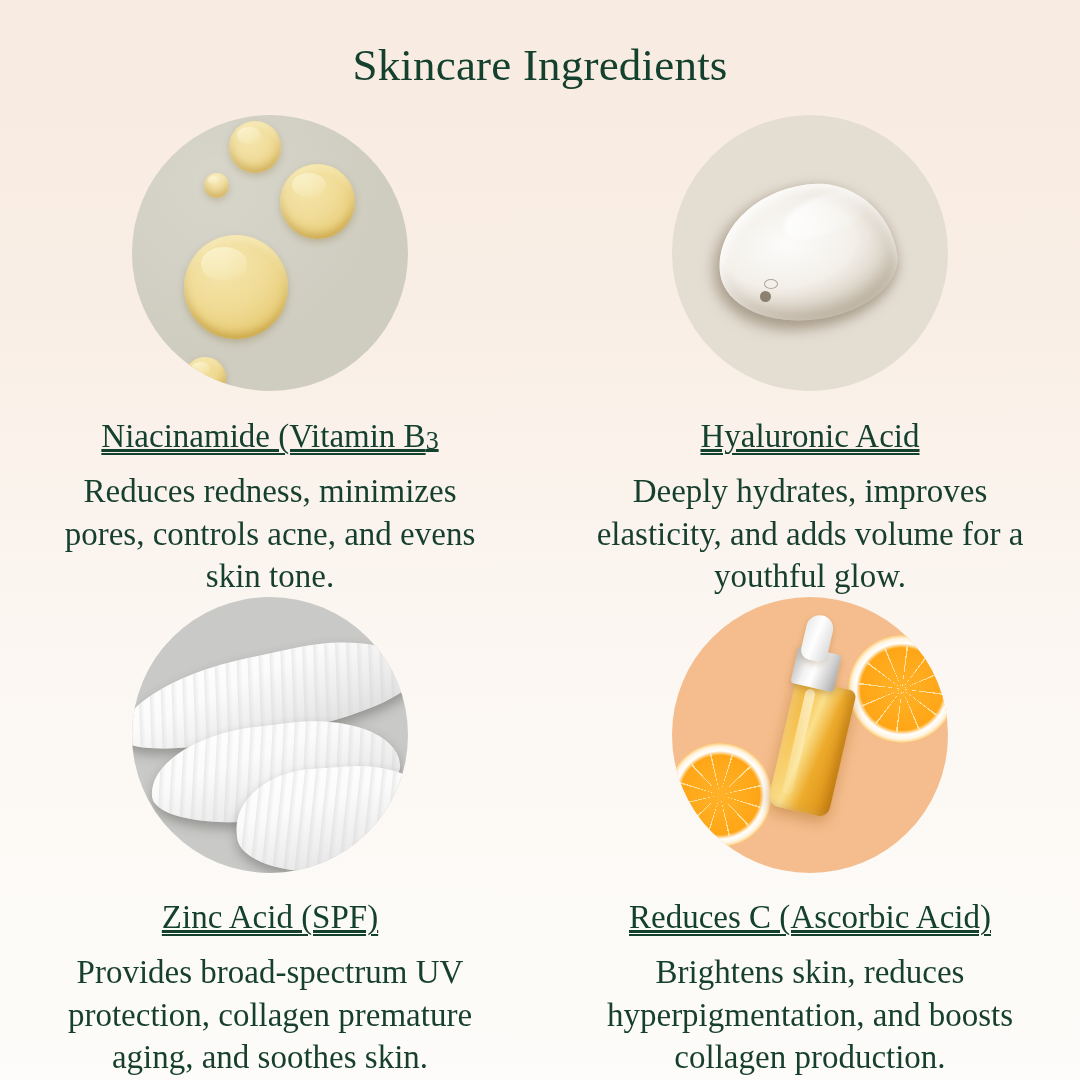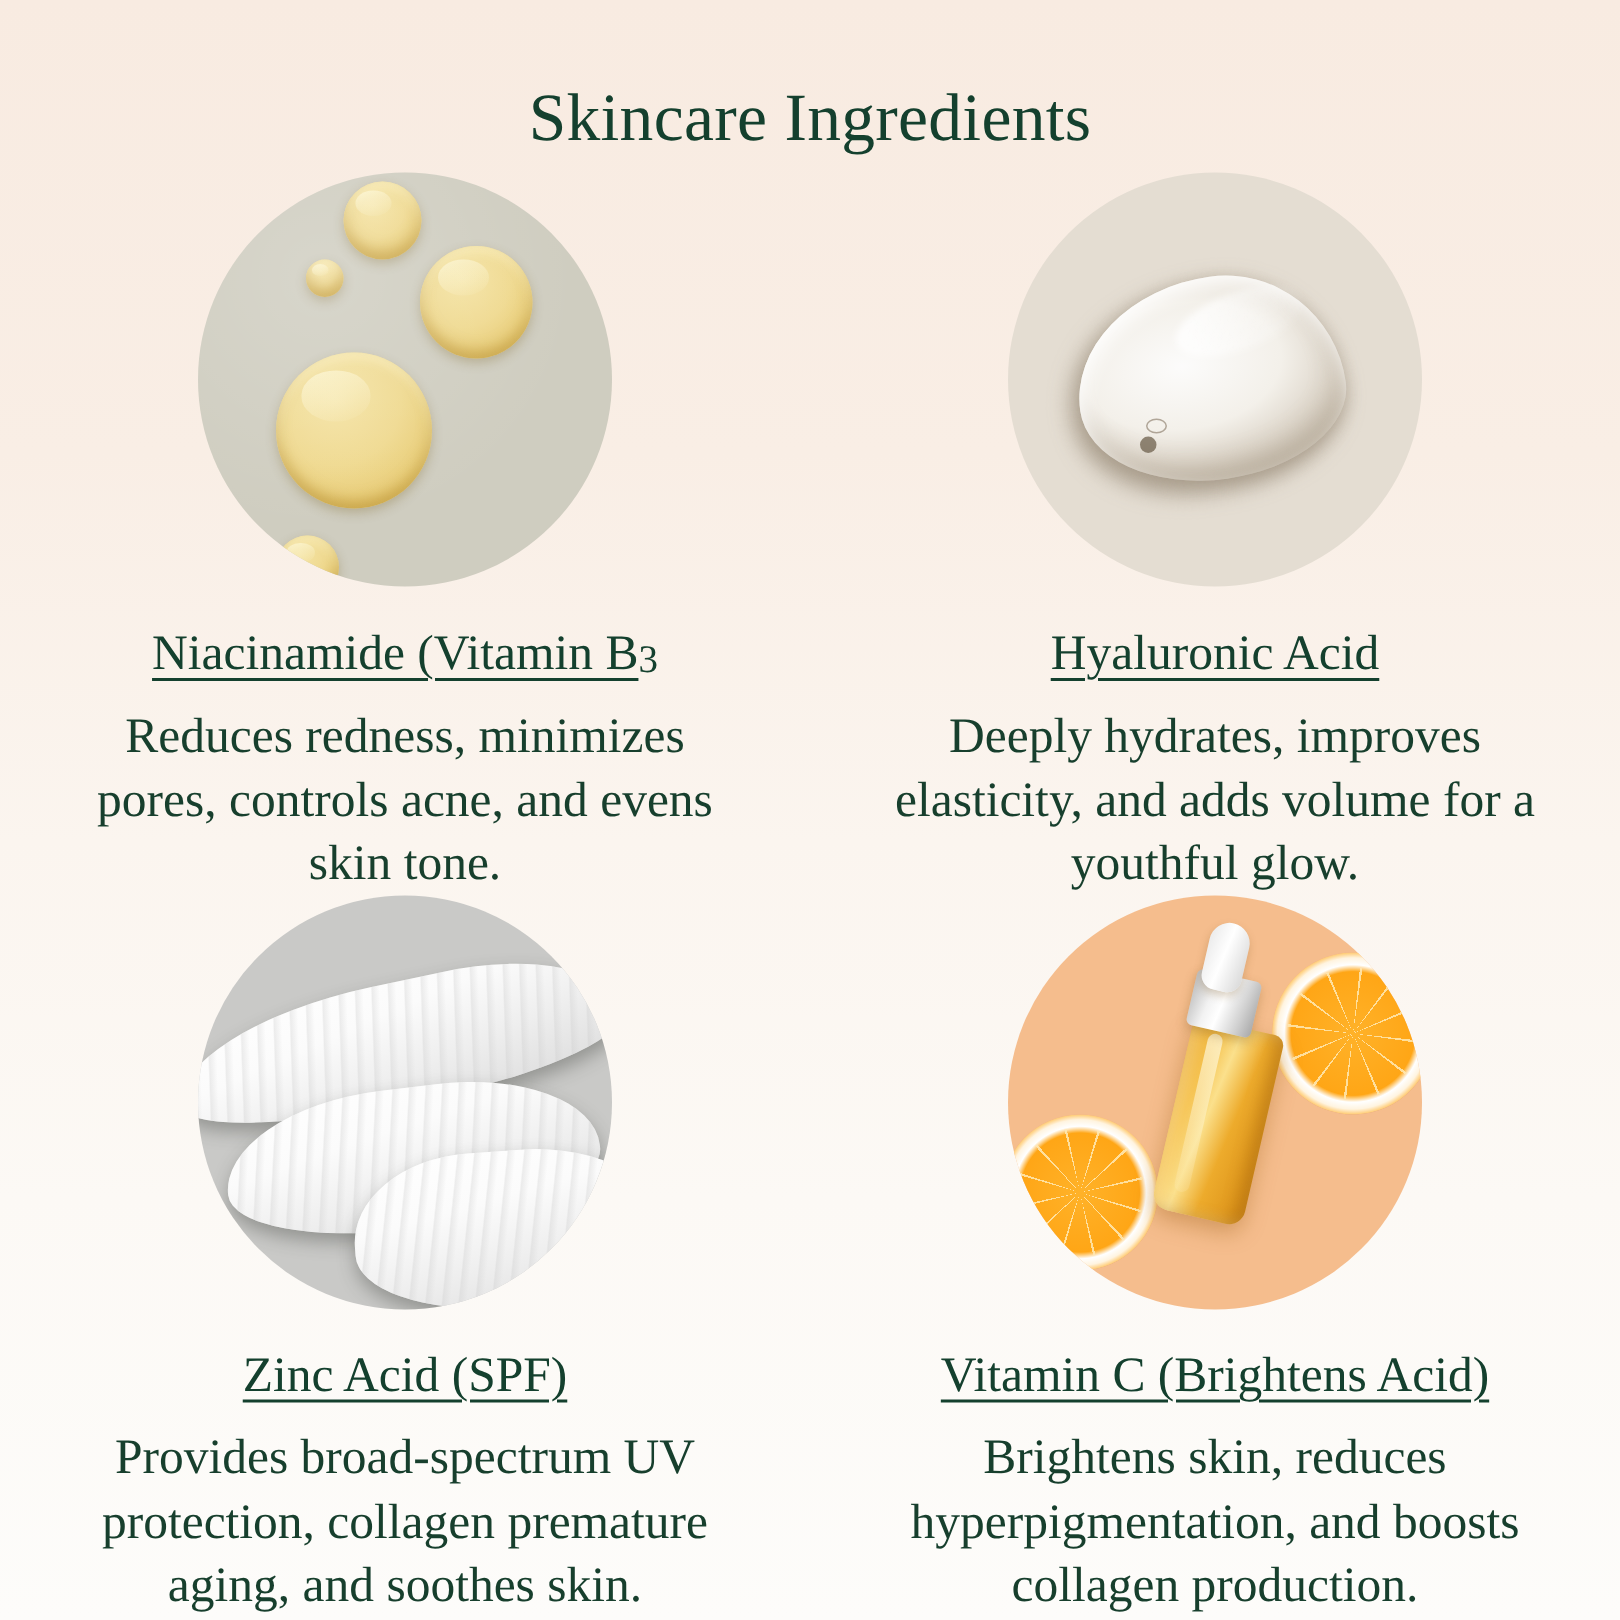--- a/index.html
+++ b/index.html
@@ -15,21 +15,21 @@
     overflow:hidden;
     position:relative;
   }
 
   
   .title {
     text-align:center;
     color:#14402e;
     font-size:45px;
     letter-spacing:0.2px;
-    padding-top:56px;
+    padding-top:43px;
     line-height:1;
     font-weight:400;
   }
 
   
   .grid {
     position:absolute;
     top:108px; left:0;
     width:1080px; height:972px;
     display:grid;
@@ -221,20 +221,21 @@
   }
 
   
   .ing-heading{
     color:#14402e;
     font-size:33px;
     line-height:1.12;
     text-align:center;
     white-space:nowrap;
     margin-top:27px;
+    text-decoration:underline;
   }
   .ing-heading .u { text-decoration:underline; text-underline-offset:6px; text-decoration-thickness:2px; }
   .ing-heading .sub { font-size:26px; vertical-align:-2px; }
   .ing-heading.r2 { margin-top:26px; }
 
   .ing-desc{
     color:#173f2d;
     font-size:33px;
     line-height:1.29;
     text-align:center;
@@ -307,17 +308,17 @@
           <div class="orange-slice os-half" style="left:0;top:0;"></div>
         </div>
         <div class="os-mask1">
           <div class="orange-slice os-half" style="left:0;top:0;"></div>
         </div>
         <div class="bottle"></div>
         <div class="collar"></div>
         <div class="teat"></div>
       </div>
     </div>
-    <div class="ing-heading r2"><span class="u">Vitamin C (Brightens Acid)</span></div>
+    <div class="ing-heading r2"><span class="u">Reduces C (Ascorbic Acid)</span></div>
     <div class="ing-desc">Brightens skin, reduces hyperpigmentation, and boosts collagen production.</div>
   </div>
 
 </div>
 
 </body></html>

